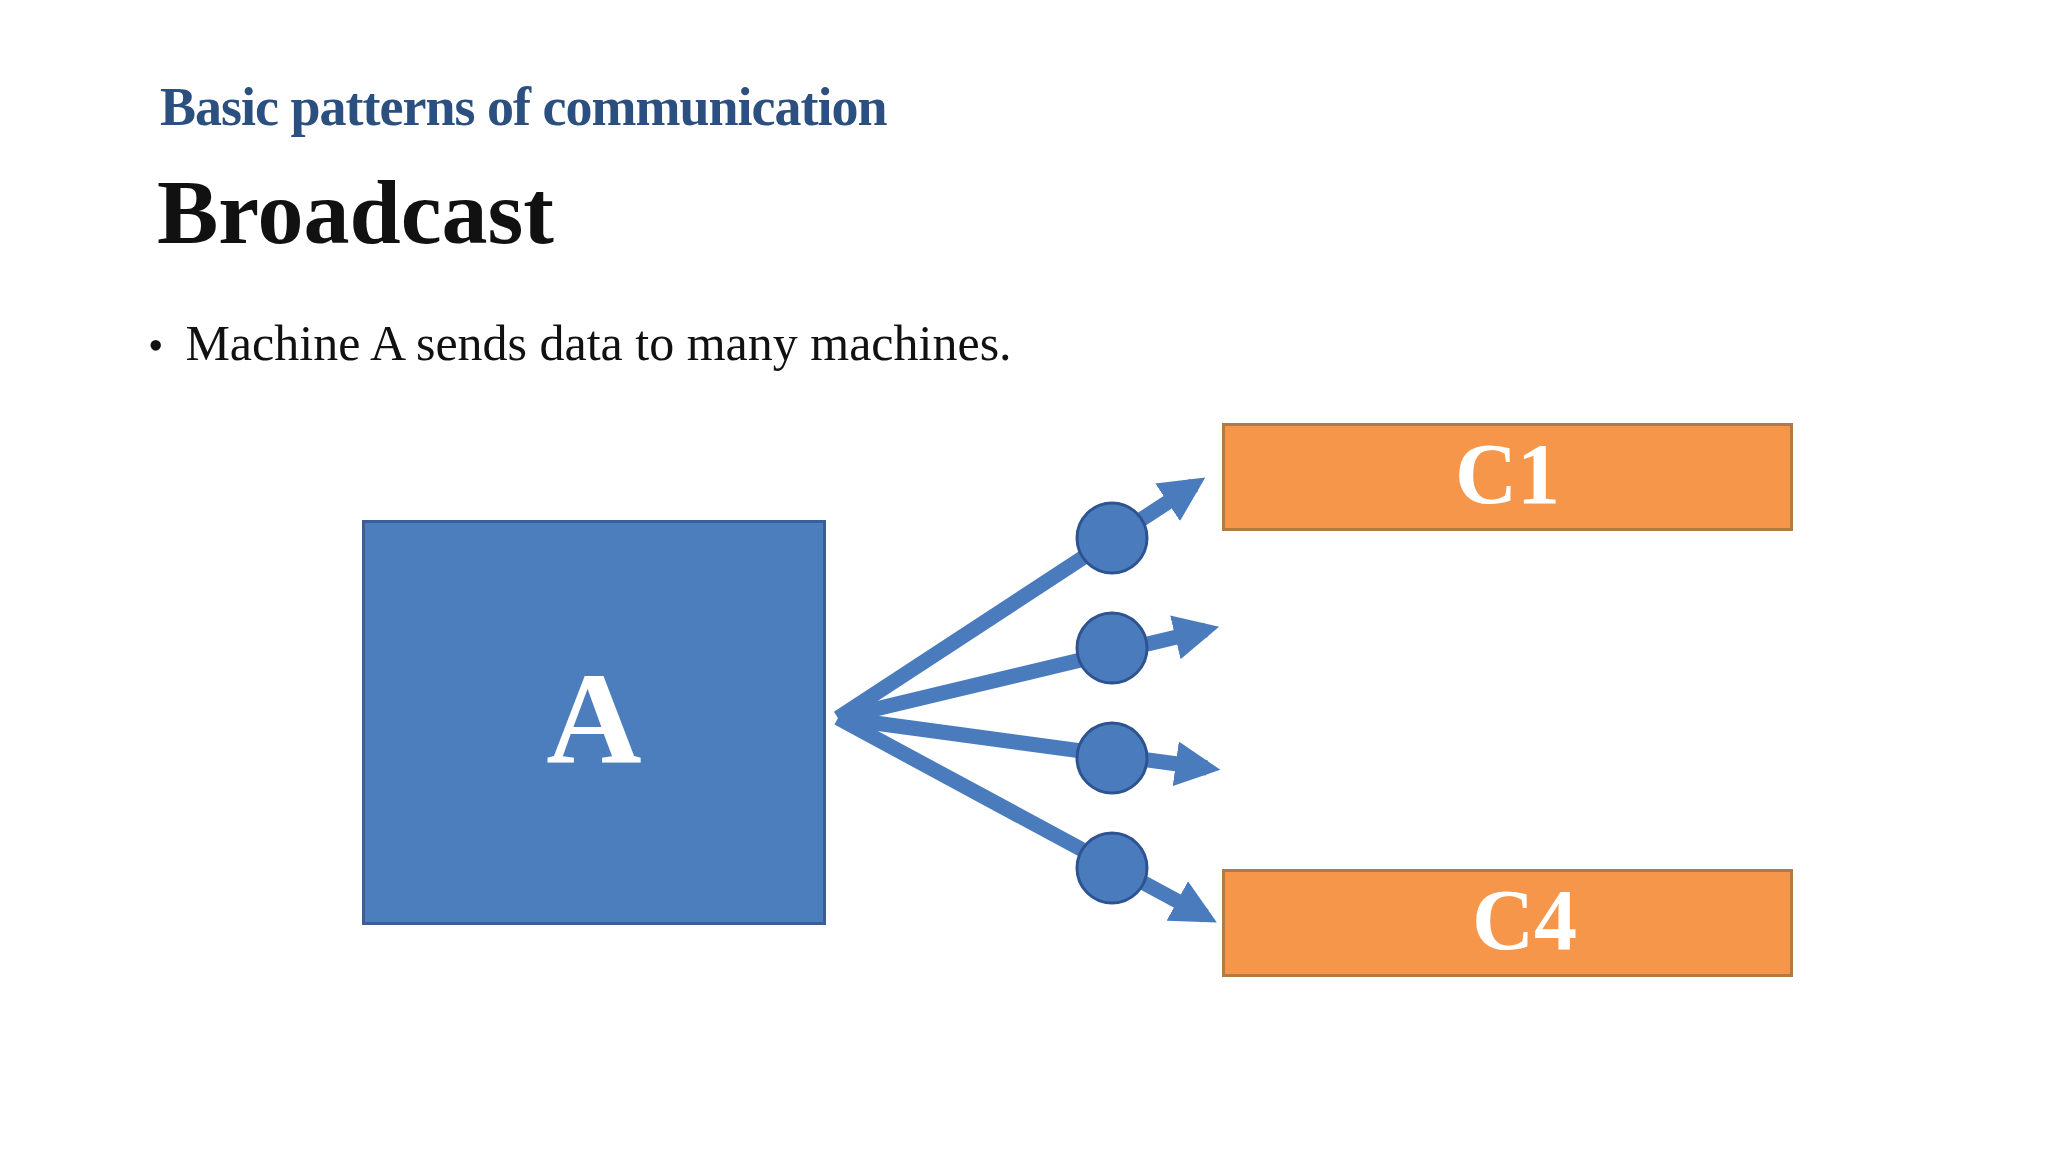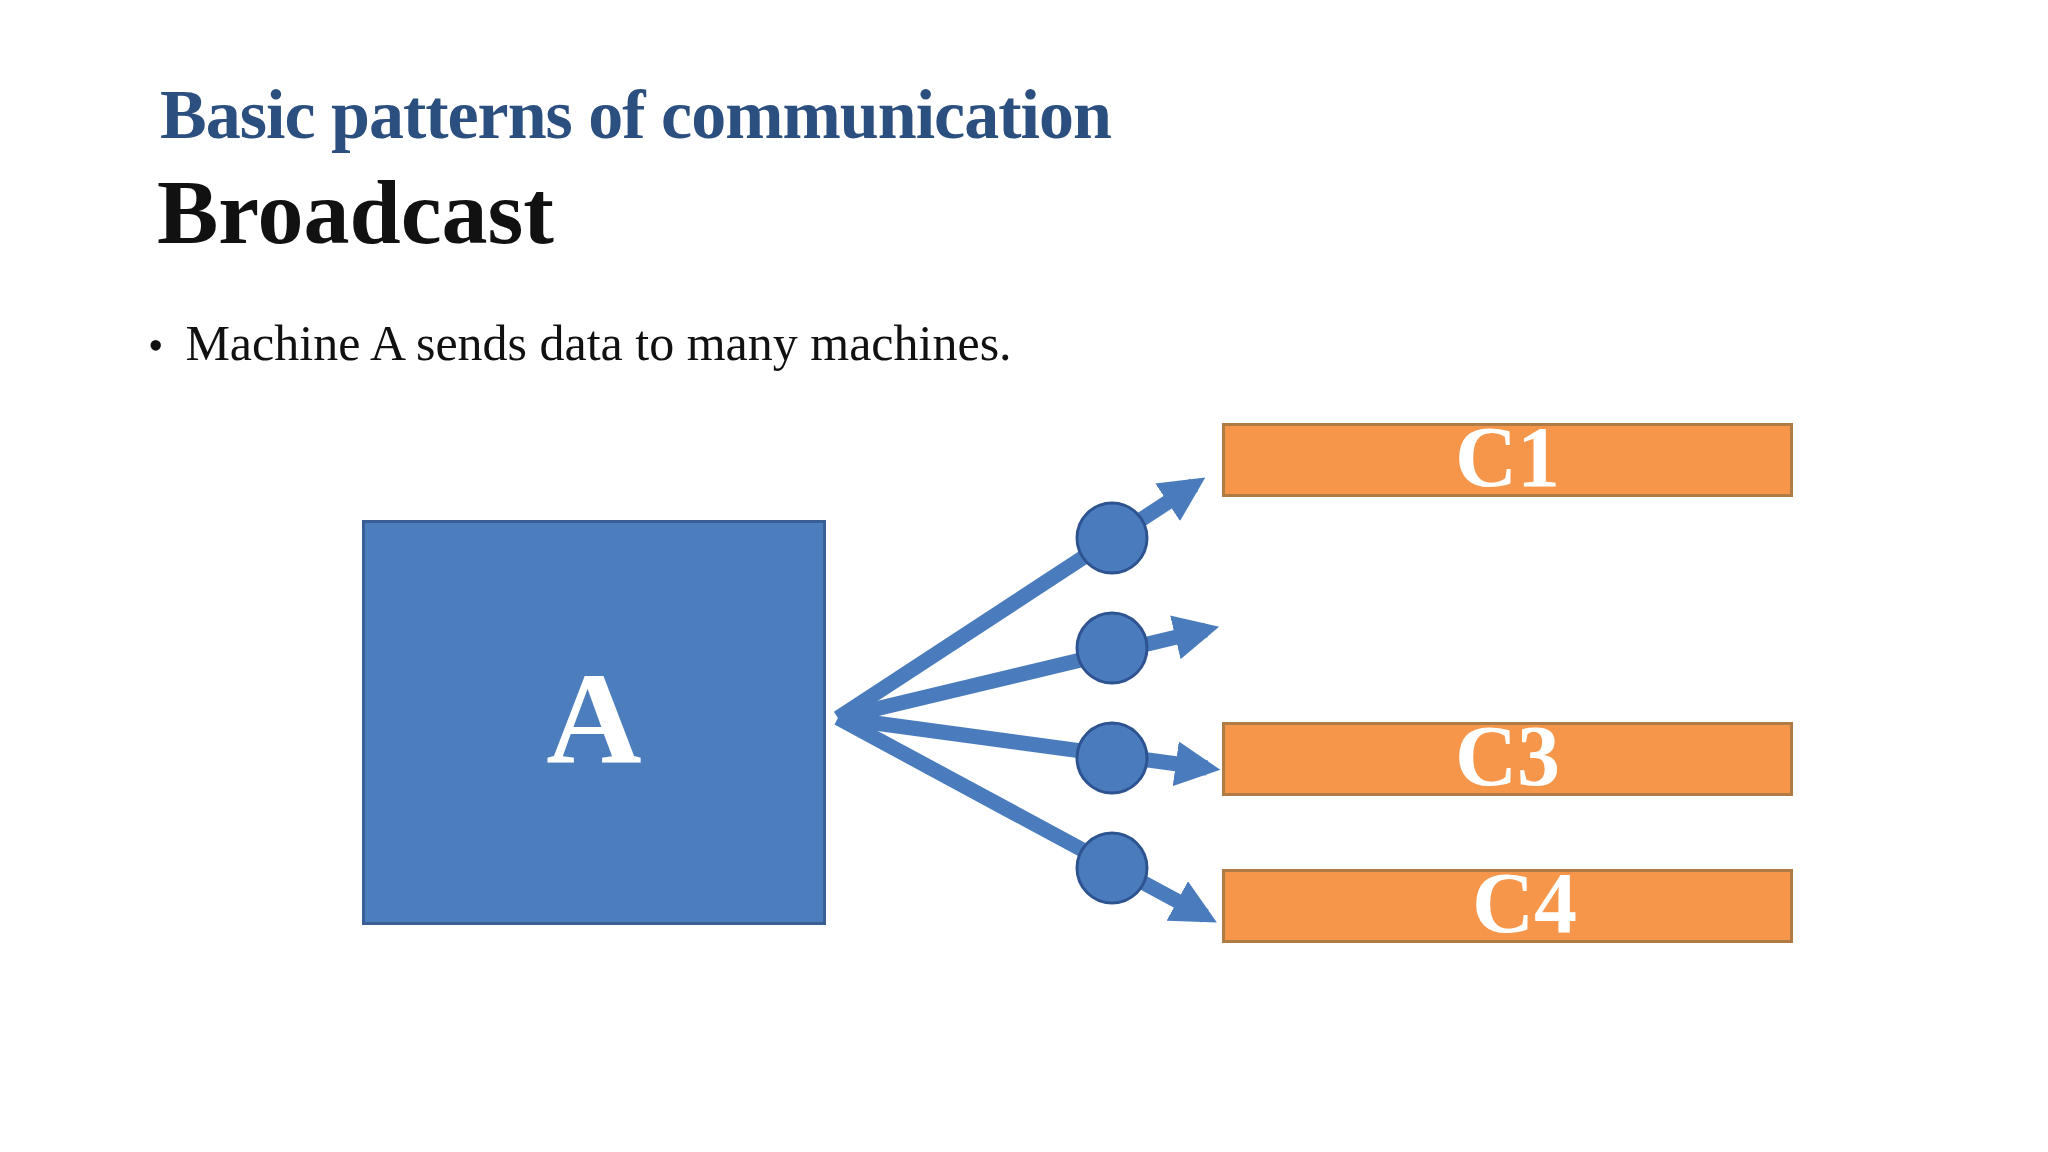--- a/index.html
+++ b/index.html
@@ -8,21 +8,21 @@
     width: 2048px;
     height: 1152px;
     background: #ffffff;
     overflow: hidden;
     font-family: "Liberation Serif", "DejaVu Serif", serif;
   }
   .title {
     position: absolute;
     left: 160px;
     top: 80px;
-    font-size: 70px;
+    font-size: 54px;
     font-weight: bold;
     letter-spacing: -1px;
     line-height: 1;
     color: var(--color-title, #2B5080);
     white-space: nowrap;
   }
   .subtitle {
     position: absolute;
     left: 157px;
     top: 166px;
@@ -78,21 +78,21 @@
     color: #ffffff;
     font-size: 132px;
     font-weight: bold;
     line-height: 1;
     padding-bottom: 8px;
   }
   .target-box {
     position: absolute;
     left: 1222px;
     width: 571px;
-    height: 74px;
+    height: 108px;
     box-sizing: border-box;
     background: var(--color-orange-fill, #F5964A);
     border: 3px solid var(--color-orange-border, #B17B45);
     display: flex;
     align-items: center;
     justify-content: center;
   }
   .target-box .label {
     color: #ffffff;
     font-size: 86px;
@@ -136,20 +136,17 @@
     <circle class="relay-circle" cx="1112" cy="868" r="35"></circle>
   </svg>
 
   <div class="machine-a">
     <span class="label">A</span>
   </div>
 
   <div class="target-box t1">
     <span class="label">C1</span>
   </div>
-  <div class="target-box t3">
-    <span class="label">C3</span>
-  </div>
   <div class="target-box t4">
     <span class="label">C4</span>
   </div>
 
 </div>
 
 </body></html>

